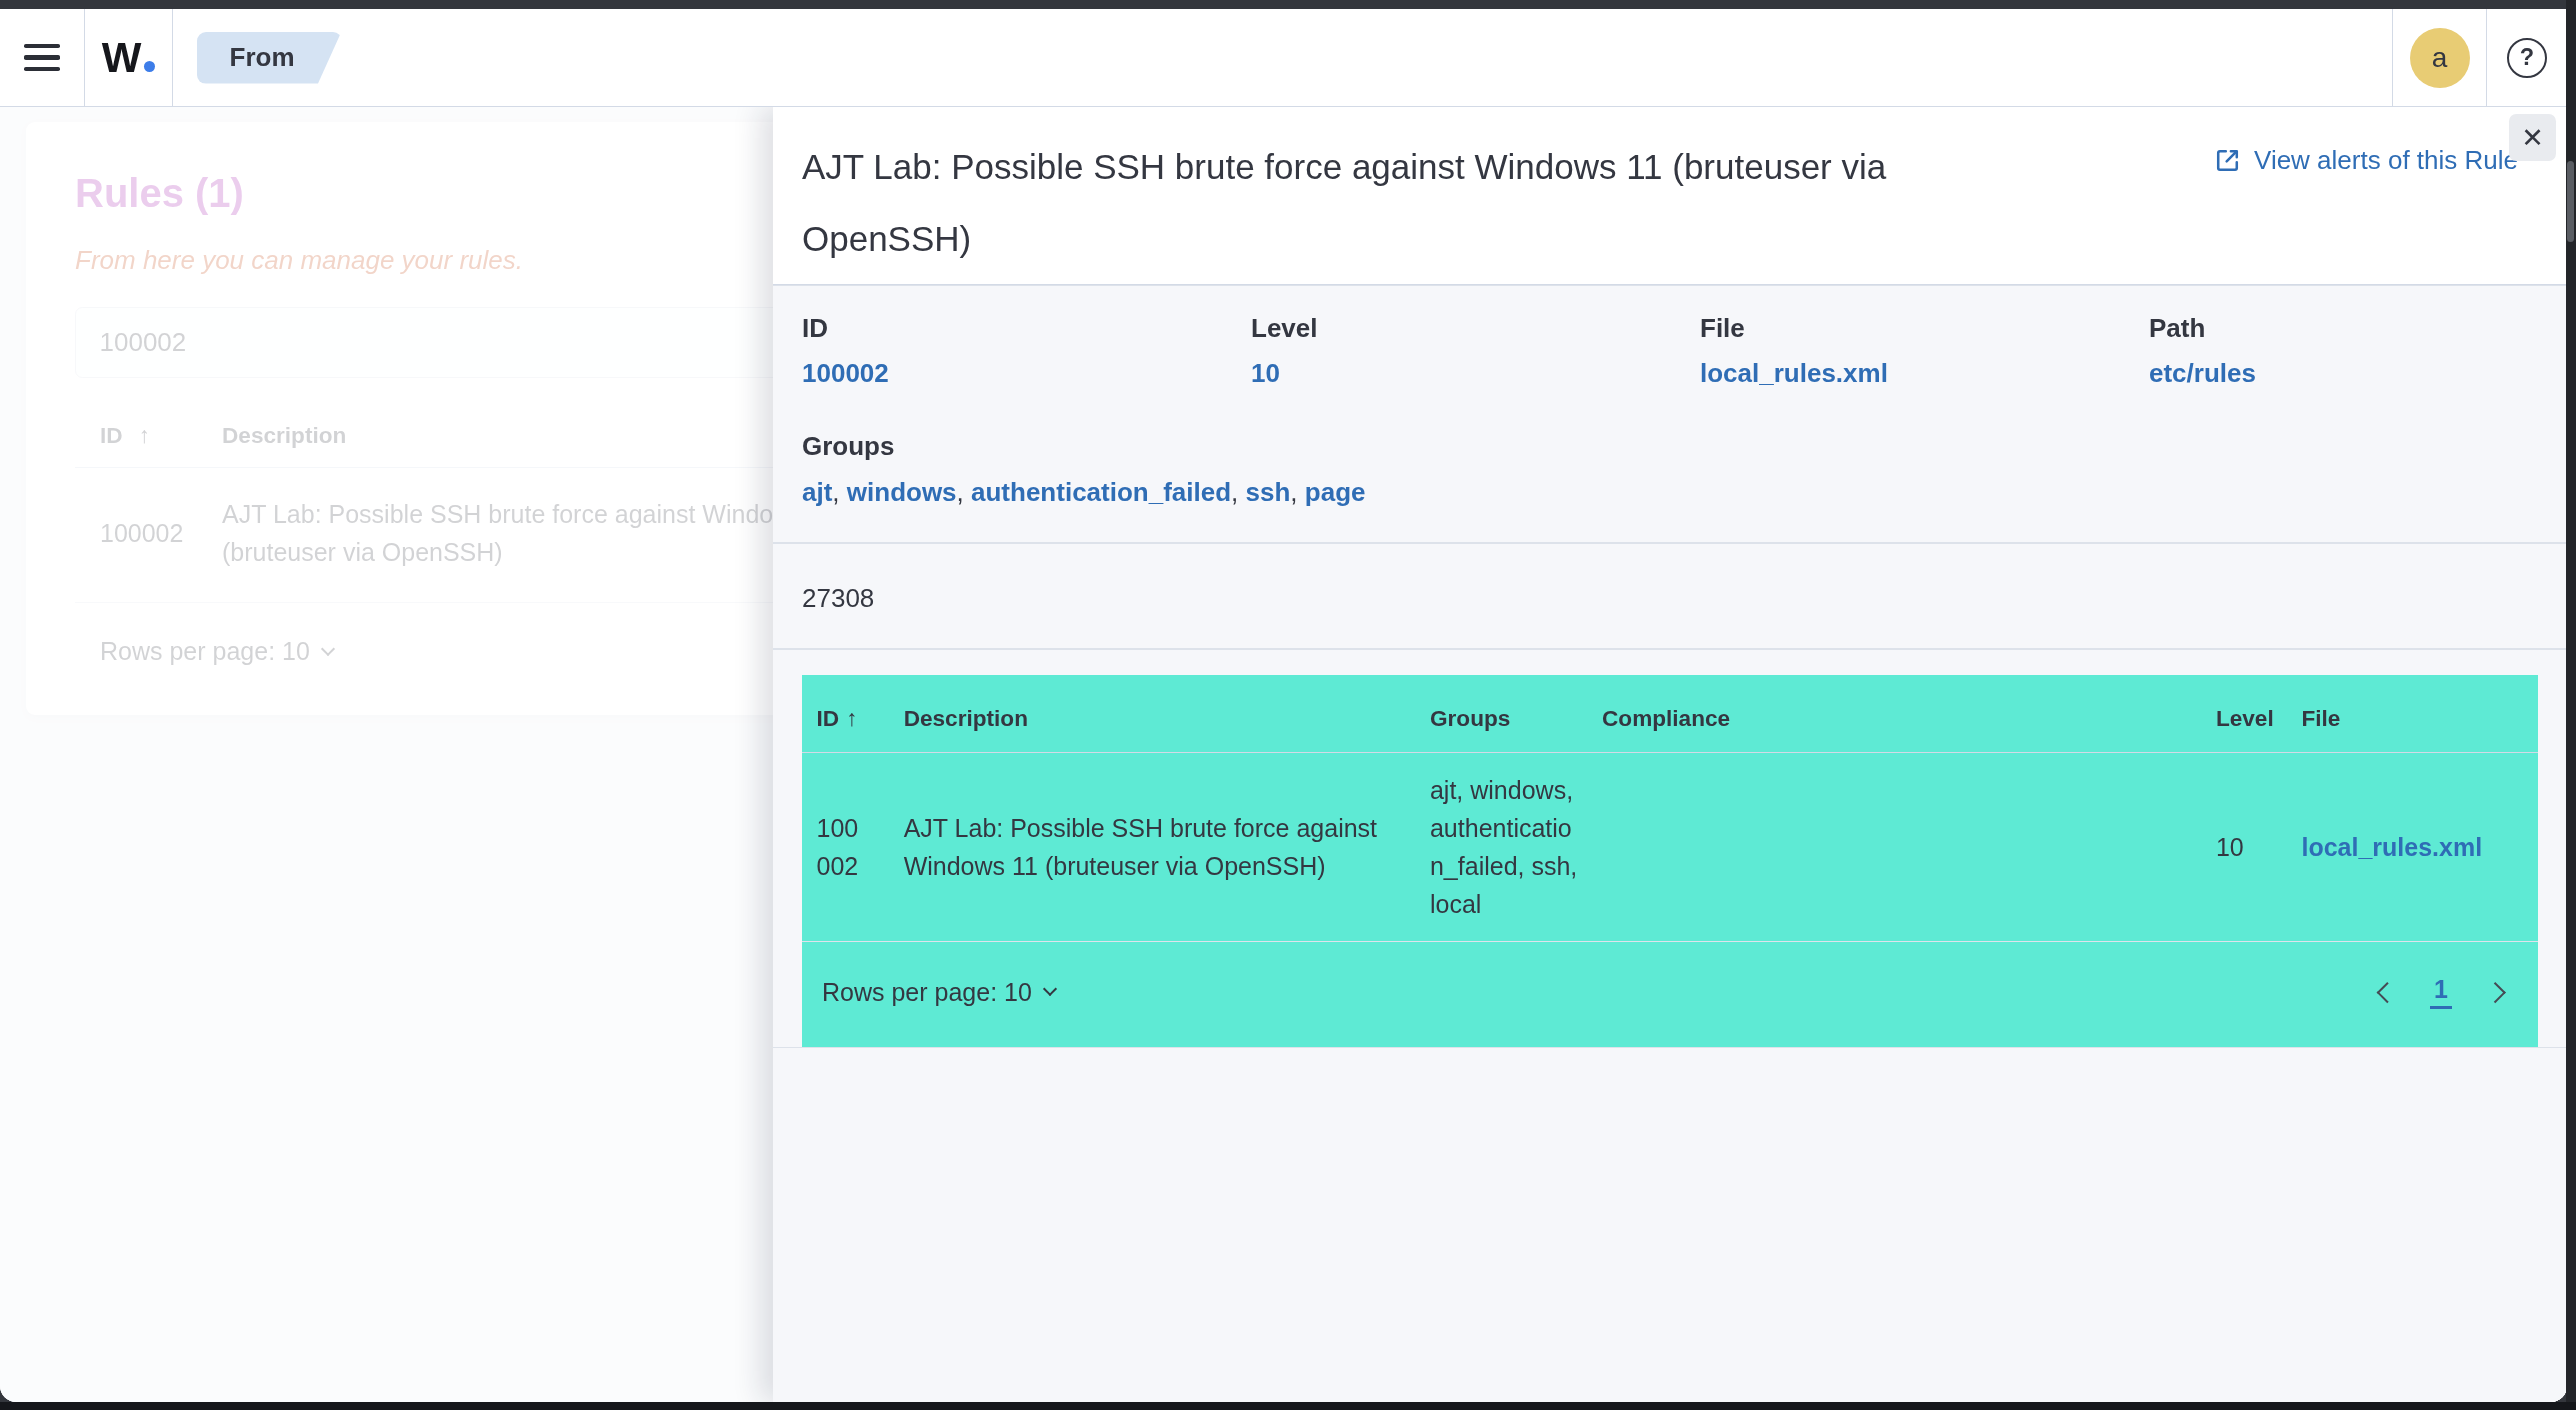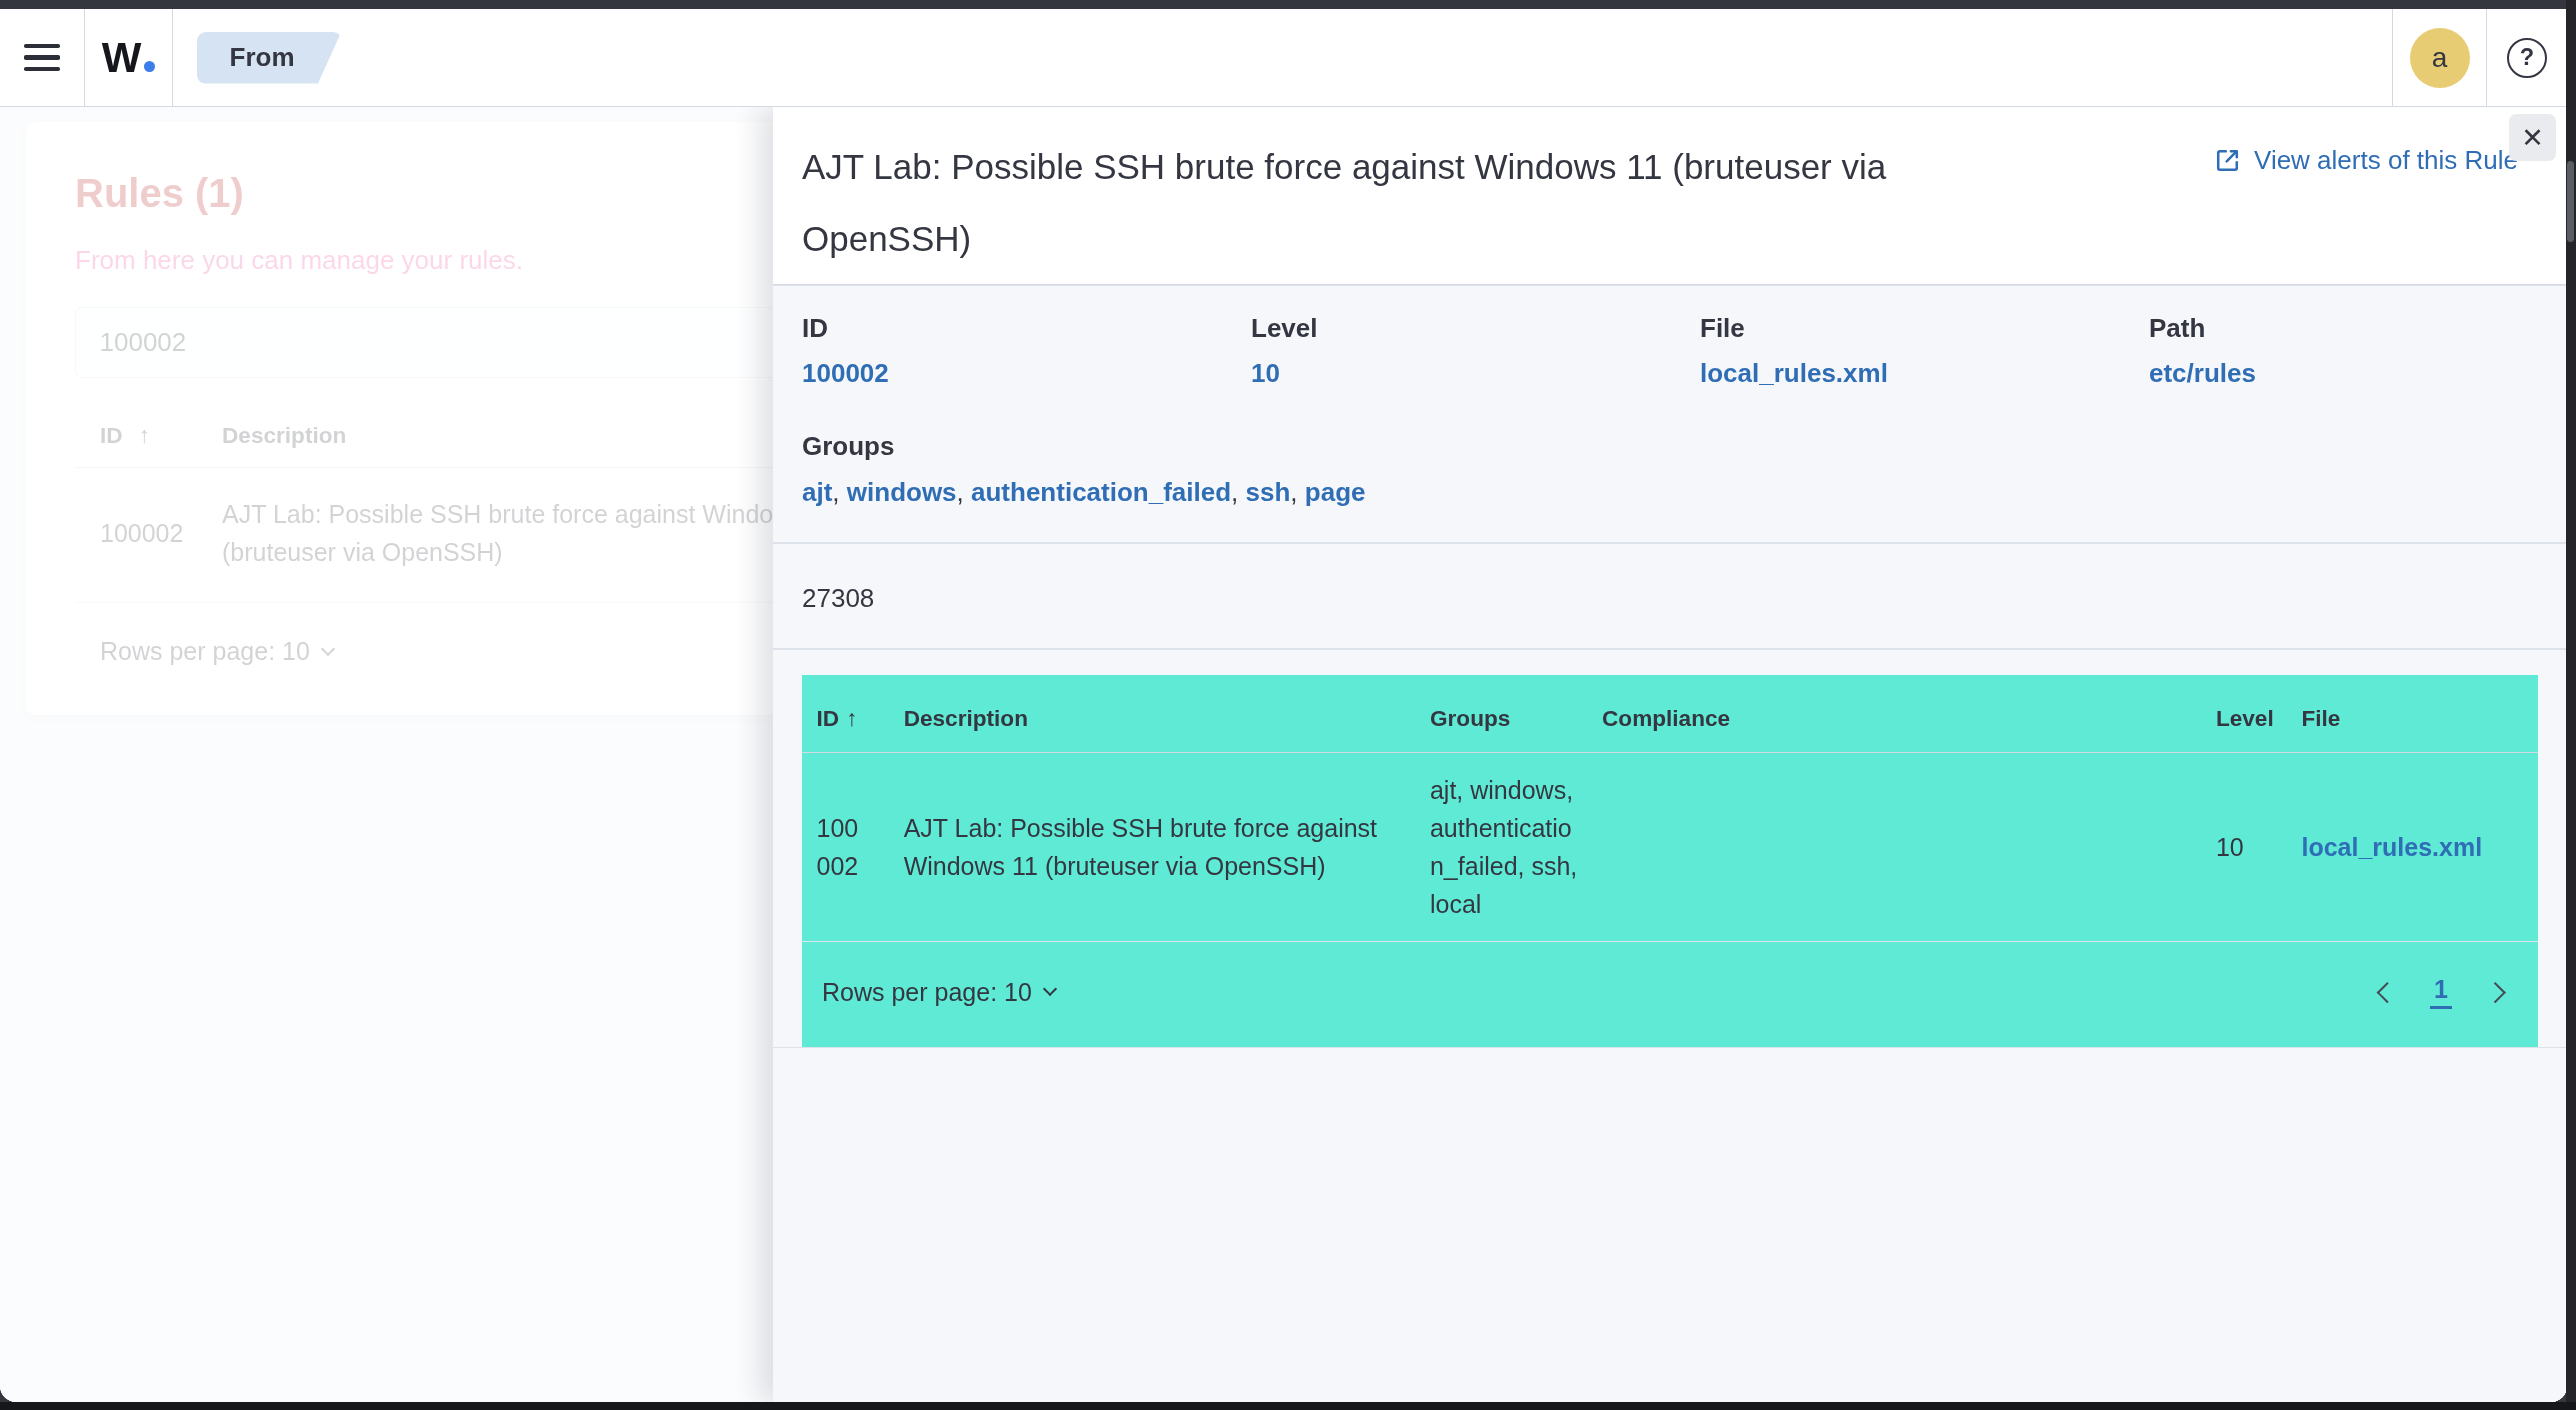--- a/index.html
+++ b/index.html
@@ -51,22 +51,22 @@
   .content { flex:1; position:relative; overflow:hidden; }
 
   
   .dim-page { position:absolute; inset:0; background:#eef0f4; }
   .card {
     position:absolute; left:26px; top:14.5px; width:1157px;
     background:#fff; border-radius:9px;
     box-shadow:0 2.7px 9px rgba(20,30,60,.06);
     padding:49px;
   }
-  .dim-title { font-size:40px; font-weight:600; color:#b91c1c; }
-  .dim-subtitle { margin-top:29px; font-size:26px; color:#ec4899; }
+  .dim-title { font-size:40px; font-weight:600; color:#a21caf; }
+  .dim-subtitle { margin-top:29px; font-size:26px; color:#c2410c;font-style:italic; }
   .dim-search {
     margin-top:31px; width:1265px; height:71px;
     background:#fbfcfd; border:1.8px solid #d9dee8; border-radius:7.2px;
     padding:0 23.5px; font-size:26px; color:#343741;
     font-family:"Liberation Sans","DejaVu Sans",sans-serif;
   }
   .dim-table { margin-top:33px; }
   .dim-thead { display:flex; align-items:center; padding:12.7px 0 18px 25px; font-size:22.6px; font-weight:600; color:#343741; border-bottom:1.8px solid #d3dae6; }
   .dim-th-id { width:122px; display:flex; gap:9px; align-items:center; }
   .dim-row { display:flex; padding:27px 0 31px 25px; border-bottom:1.8px solid #dfe3ec; font-size:25px; line-height:38px; }

